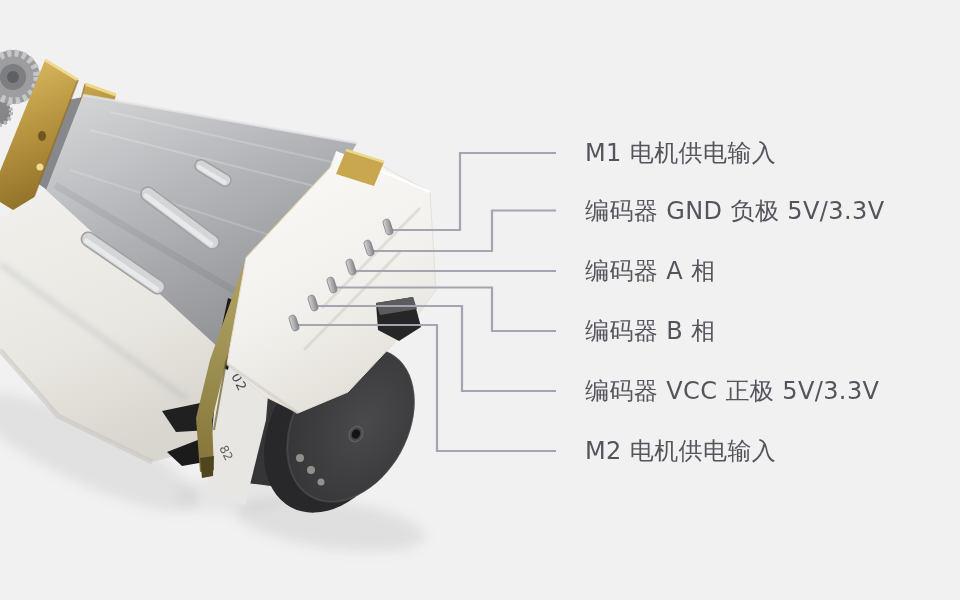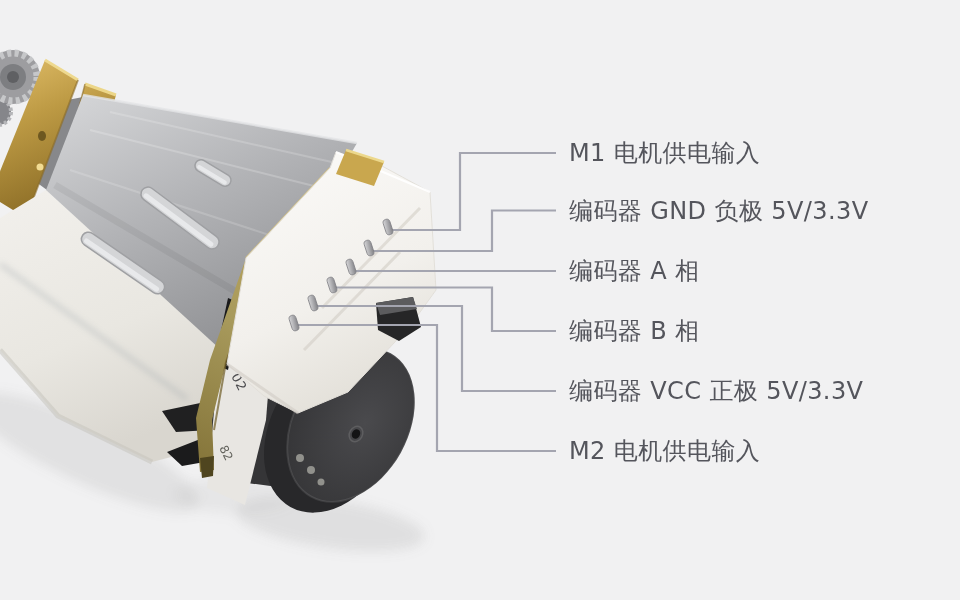--- a/index.html
+++ b/index.html
@@ -5,21 +5,21 @@
   html,body{margin:0;padding:0;}
   body{
     width:960px;height:600px;overflow:hidden;
     background:#f1f1f2;
     font-family:"DejaVu Sans","Liberation Sans",sans-serif;
   }
   .stage{position:relative;width:960px;height:600px;background:#f1f1f2;}
   .stage svg{position:absolute;left:0;top:0;}
   .callout-label{
     position:absolute;
-    left:569px;
+    left:585px;
     transform:translateY(-50%);
     font-size:24px;
     letter-spacing:.4px;
     color:#54555c;
     white-space:nowrap;
     line-height:1;
   }
 </style>
 </head>
 <body>

